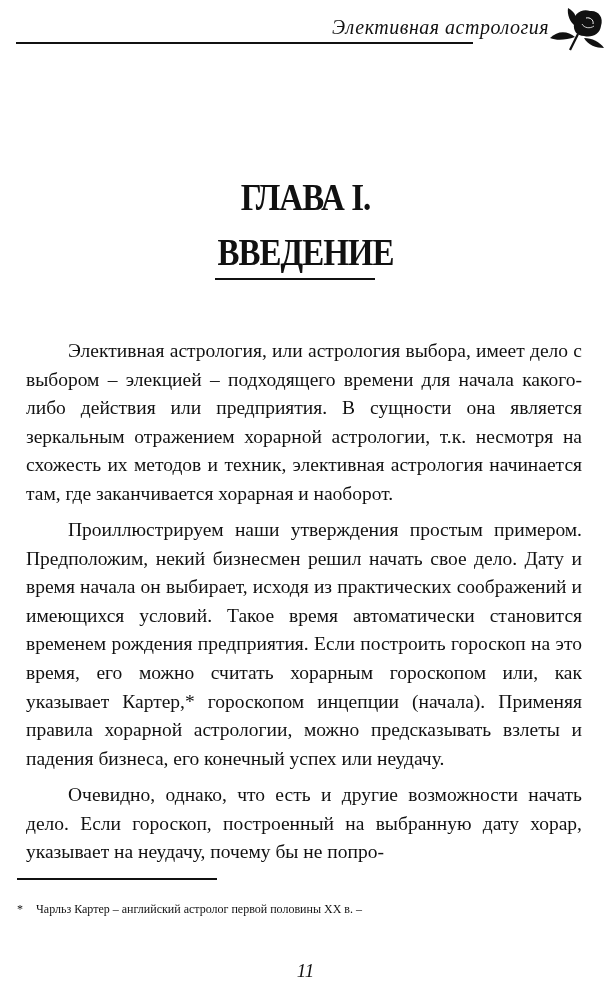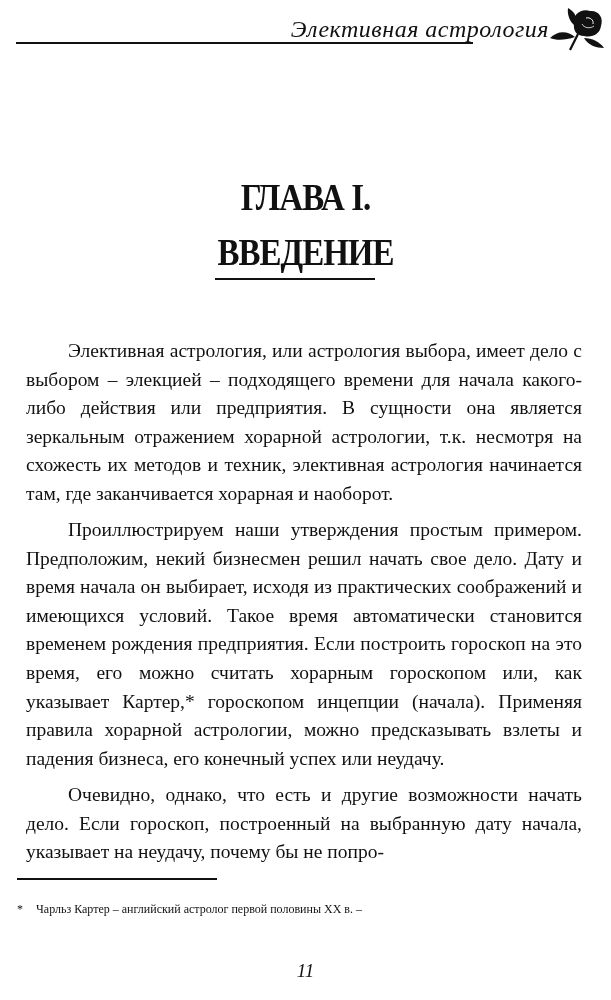--- a/index.html
+++ b/index.html
@@ -20,21 +20,21 @@
       left: 16px;
       top: 4px;
       width: 590px;
       height: 46px;
     }
     .running-head-title {
       position: absolute;
       right: 57px;
       top: 12px;
       font-style: italic;
-      font-size: 24px;
+      font-size: 20px;
       letter-spacing: 0.5px;
       color: #111;
     }
     .running-head-rule {
       position: absolute;
       left: 0;
       top: 38px;
       width: 457px;
       height: 2px;
       background: #111;
@@ -141,21 +141,21 @@
 
 <div class="chapter-title">
   <div>ГЛАВА I.</div>
   <div>ВВЕДЕНИЕ</div>
 </div>
 <div class="title-rule"></div>
 
 <div class="body-text">
   <p>Элективная астрология, или астрология выбора, име­ет дело с выбором – элекцией – подходящего времени для начала какого-либо действия или предприятия. В сущ­ности она является зеркальным отражением хорарной ас­трологии, т.к. несмотря на схожесть их методов и техник, элективная астрология начинается там, где заканчивает­ся хорарная и наоборот.</p>
   <p>Проиллюстрируем наши утверждения простым при­мером. Предположим, некий бизнесмен решил начать свое дело. Дату и время начала он выбирает, исходя из практи­ческих соображений и имеющихся условий. Такое время автоматически становится временем рождения предпри­ятия. Если построить гороскоп на это время, его можно считать хорарным гороскопом или, как указывает Картер,* гороскопом инцепции (начала). Применяя правила хорар­ной астрологии, можно предсказывать взлеты и падения бизнеса, его конечный успех или неудачу.</p>
-  <p>Очевидно, однако, что есть и другие возможности начать дело. Если гороскоп, построенный на выбранную дату начала, указывает на неудачу, почему бы не попро-</p>
+  <p>Очевидно, однако, что есть и другие возможности начать дело. Если гороскоп, построенный на выбранную дату хорар, указывает на неудачу, почему бы не попро-</p>
 </div>
 
 <div class="footnote-rule"></div>
 <div class="footnote">
   <span class="fn-marker">*</span>
   <span>Чарльз Картер – английский астролог первой половины XX в. –</span>
 </div>
 
 <div class="page-number">11</div>
 

